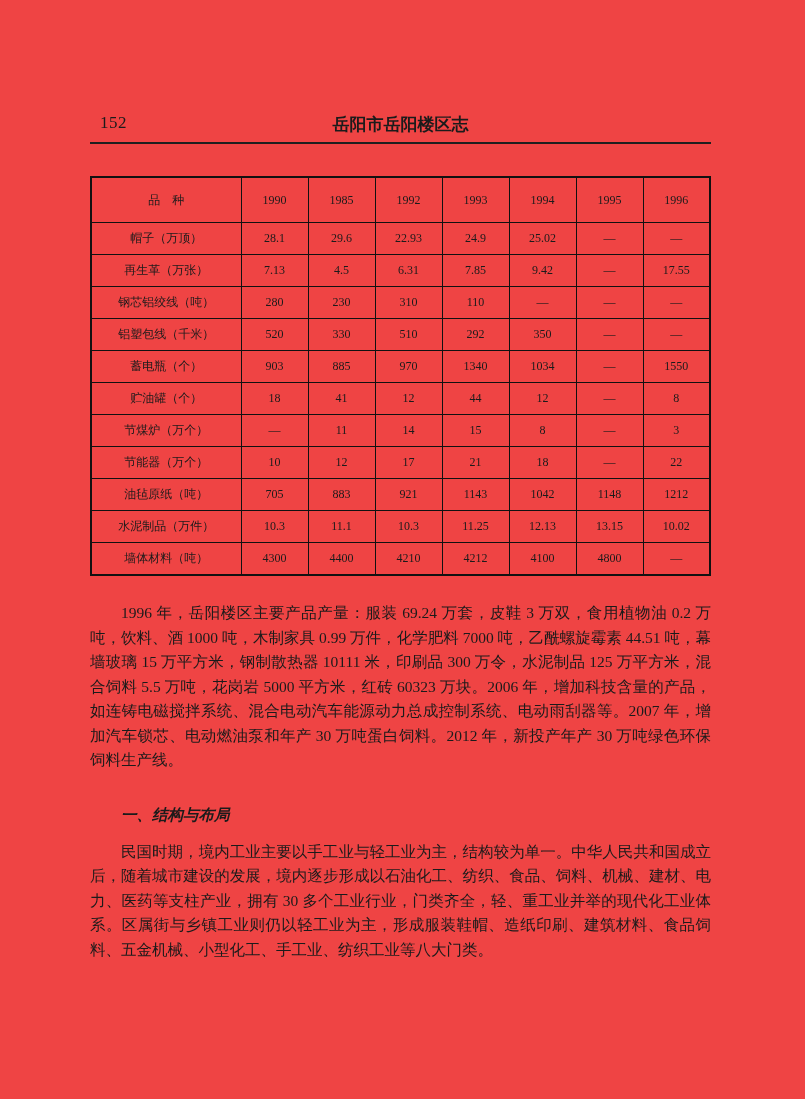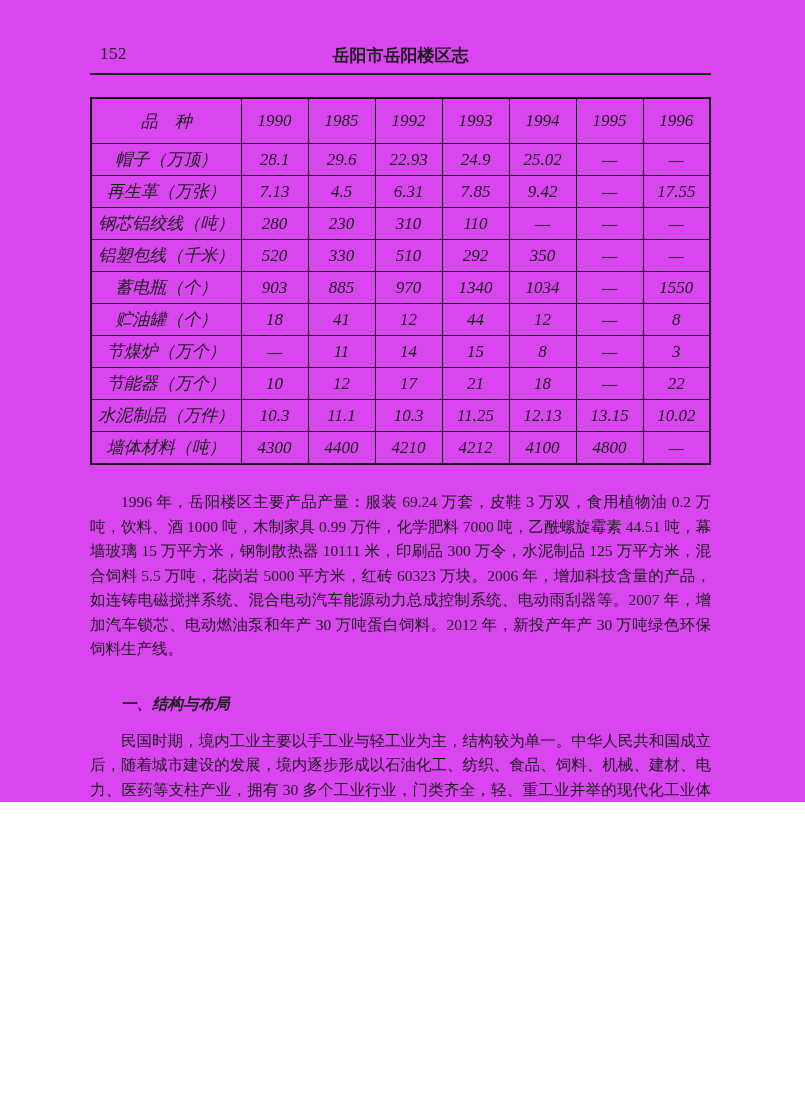--- a/index.html
+++ b/index.html
@@ -1,41 +1,40 @@
 <!DOCTYPE html>
 <html lang="zh"><head>
 <meta charset="utf-8">
 <style>
   html, body { margin: 0; padding: 0; background: #ffffff; }
   .page {
     position: relative;
     width: 805px;
-    height: 802px;
-    background: #d946ef;
+    height: 1099px;
+    background: #ef4444;
     box-sizing: border-box;
-    padding: 44px 94px 0 90px;
+    padding: 113px 94px 0 90px;
     color: #1b1b1b;
     font-family: "Liberation Serif", "DejaVu Serif", serif;
     overflow: hidden;
   }
   
   .page-header { position: relative; height: 24px; font-size: 17px; }
   .page-number { position: absolute; left: 10px; top: 0; letter-spacing: 0.5px; }
   .book-title  { position: absolute; left: 0; right: 0; top: 0; text-align: center; font-weight: bold; }
   .header-rule { margin-top: 5px; border-top: 2px solid #1f1f1f; height: 0; }
 
   
   table.products {
     width: 100%;
-    margin-top: 22px;
+    margin-top: 32px;
     border-collapse: collapse;
     table-layout: fixed;
     border: 2.5px solid #111;
-    font-size: 17px;
-    font-style: italic;
+    font-size: 12px;
   }
   table.products col.c-label { width: 150px; }
   table.products th, table.products td {
     border-left: 1px solid #111;
     border-top: 1.6px solid #111;
     text-align: center;
     vertical-align: middle;
     font-weight: normal;
     padding: 0 2px;
     height: 31px;
@@ -182,20 +181,30 @@
           <th>节能器（万个）</th>
           <td>10</td>
           <td>12</td>
           <td>17</td>
           <td>21</td>
           <td>18</td>
           <td>—</td>
           <td>22</td>
         </tr>
         <tr>
+          <th>油毡原纸（吨）</th>
+          <td>705</td>
+          <td>883</td>
+          <td>921</td>
+          <td>1143</td>
+          <td>1042</td>
+          <td>1148</td>
+          <td>1212</td>
+        </tr>
+        <tr>
           <th>水泥制品（万件）</th>
           <td>10.3</td>
           <td>11.1</td>
           <td>10.3</td>
           <td>11.25</td>
           <td>12.13</td>
           <td>13.15</td>
           <td>10.02</td>
         </tr>
         <tr>

